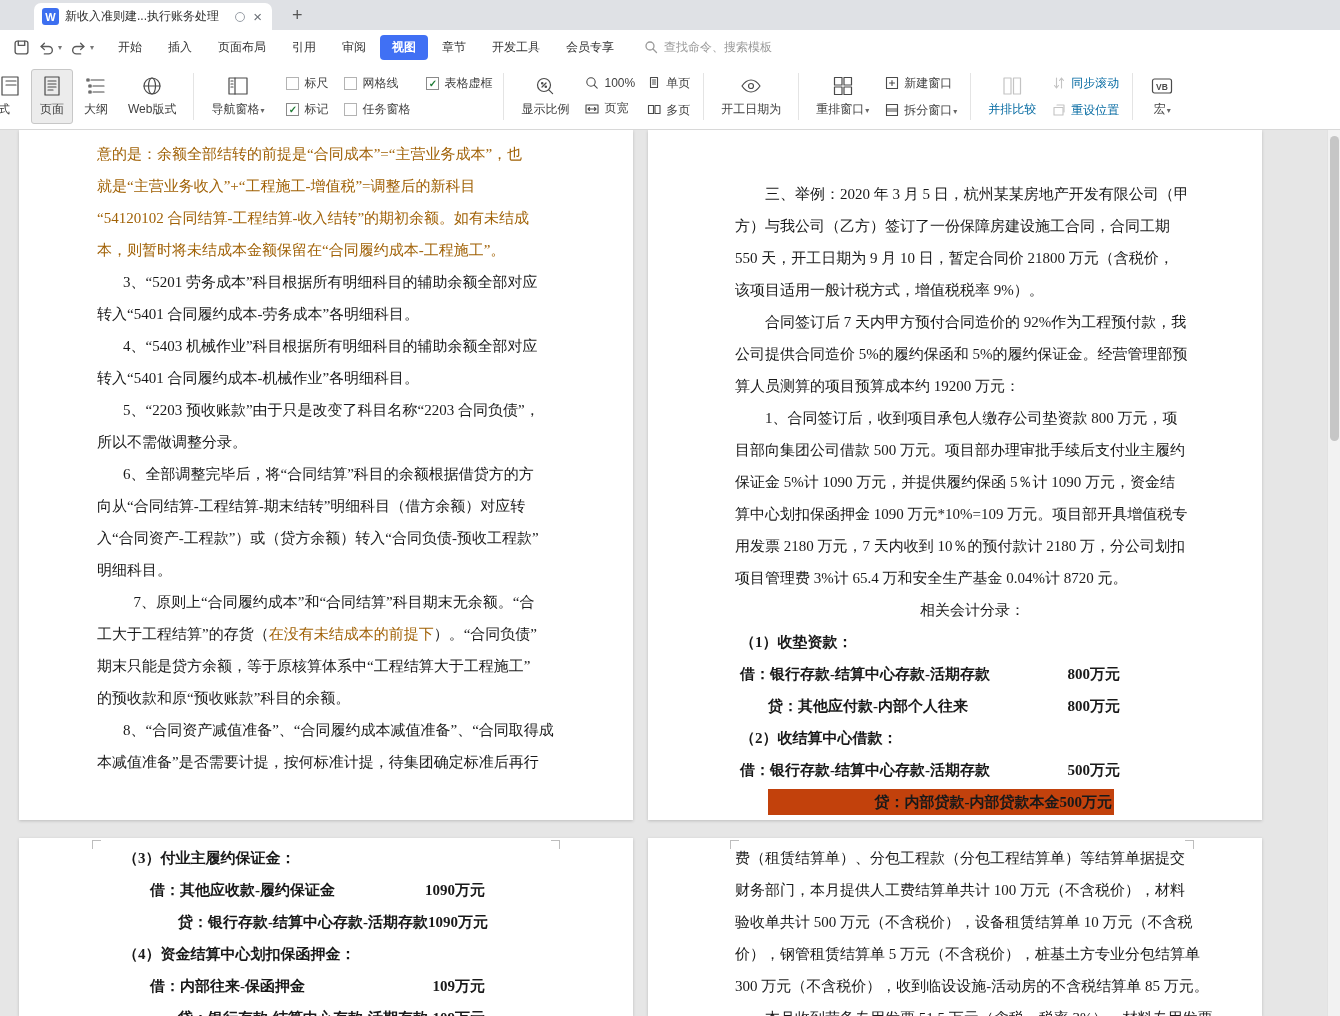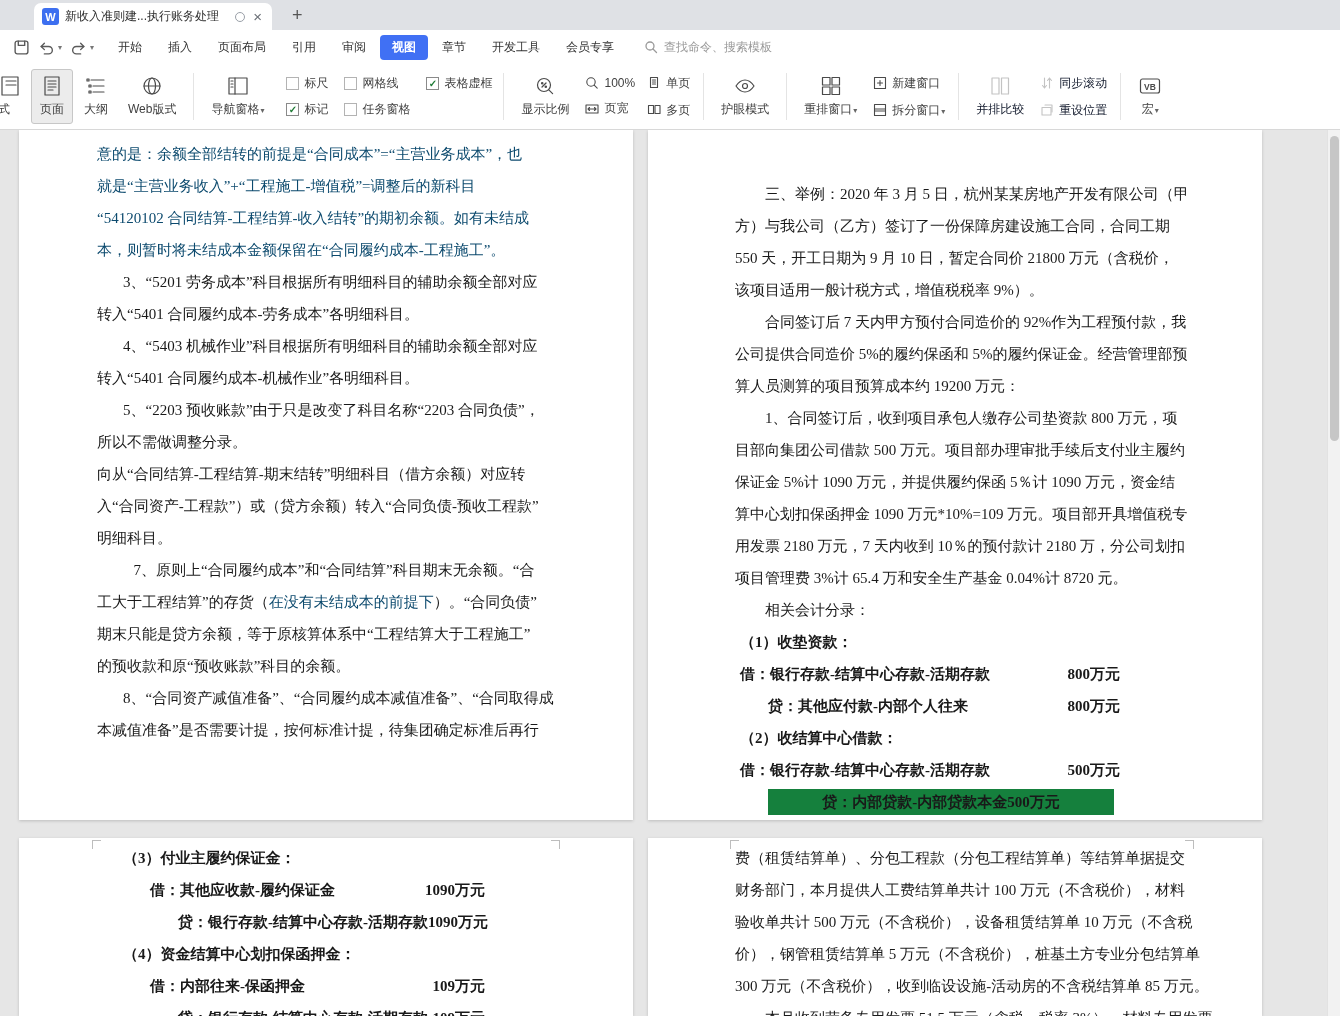--- a/index.html
+++ b/index.html
@@ -36,40 +36,40 @@
   .rbtn-lg svg,.partial svg{stroke:#4a4a4a;fill:none;stroke-width:1.2;stroke-linecap:round;stroke-linejoin:round}
   .rbtn-sm svg{stroke:#4a4a4a;fill:none;stroke-width:1.1;stroke-linecap:round;stroke-linejoin:round}
   .rstack{display:flex;flex-direction:column;justify-content:center;gap:10px;padding:0 5px}
   .rbtn-sm{display:flex;align-items:center;gap:5px;font-size:12px;color:#3f3f3f;cursor:default;white-space:nowrap}
   .caret{font-size:8px;color:#666;margin-left:1px}
   .checkgrid{display:grid;grid-template-rows:repeat(2,16px);grid-auto-flow:column;column-gap:16px;row-gap:10px;align-content:center;padding:0 8px}
   .chk{display:flex;align-items:center;gap:5px;font-size:12px;color:#3f3f3f;cursor:default;white-space:nowrap}
   .box{width:13px;height:13px;border:1px solid #b3b3b3;background:#fff;font-size:10px;line-height:11px;text-align:center;color:#1e7a35;flex:0 0 13px}
   .chk.checked .box{border-color:#8a8a8a;font-weight:bold}
   .partial{width:26px;overflow:hidden;display:flex;flex-direction:column;align-items:flex-start;justify-content:center;gap:4px;font-size:12px;color:#3f3f3f;padding-left:2px}
-  .disabled{color:#0f172a}
+  .disabled{color:#0369a1}
   .disabled svg{stroke:#c3c3c3}
 
   
   .docarea{position:absolute;left:0;top:130px;width:1340px;height:886px;background:#e6e6e6;overflow:hidden}
   .page{position:absolute;width:614px;background:#fff;box-shadow:0 1px 3px rgba(0,0,0,.18);overflow:hidden}
   #page1{left:19px;top:0;height:690px}
   #page2{left:648px;top:0;height:690px}
   #page3{left:19px;top:708px;height:178px}
   #page4{left:648px;top:708px;height:178px}
   .textblock{position:absolute;font-family:"Liberation Serif","DejaVu Serif",serif;font-size:15px;color:#191919}
   #tb1{left:78px;top:8px;width:448px}
   #tb2{left:87px;top:48px;width:445px}
   #tb3{left:78px;top:4px;width:448px}
   #tb4{left:87px;top:4px;width:445px}
   .dline{height:32px;line-height:32px;display:flex;white-space:nowrap}
   .dline.b{font-weight:bold}
-  .c-r{color:#0c4a6e}
+  .c-r{color:#a16207}
   .amt{margin-left:auto;margin-right:60px}
-  .dline.hl{background:#15803d;width:346px;justify-content:center;height:26px;line-height:26px;margin-top:3px;margin-bottom:3px;padding:0 2px}
+  .dline.hl{background:#c2410c;width:346px;justify-content:flex-end;height:26px;line-height:26px;margin-top:3px;margin-bottom:3px;padding:0 2px}
   .dline.hl .amt{margin:0}
   .cmark{position:absolute;width:9px;height:9px;border-color:#bdbdbd;border-style:solid;border-width:0}
   .cmark.tl{border-left-width:1px;border-top-width:1px}
   .cmark.tr{border-right-width:1px;border-top-width:1px}
 
   
   .vscroll{position:absolute;right:0;top:0;width:13px;height:100%;background:#f2f2f2;border-left:1px solid #e2e2e2}
   .vthumb{position:absolute;left:2px;top:6px;width:9px;height:305px;background:#c6c6c6;border-radius:5px}
 </style>
 </head>
@@ -250,21 +250,21 @@
     </div>
 
     <div class="rsep"></div>
 
     <div class="rgroup">
       <div class="rbtn-lg">
         <svg width="22" height="22" viewBox="0 0 22 22">
             <path d="M2 11c3-4.5 6-6 9-6s6 1.5 9 6c-3 4.5-6 6-9 6s-6-1.5-9-6Z"></path>
             <circle cx="11" cy="11" r="2.5"></circle>
           </svg>
-        <span>护眼模式</span>
+        <span>开工日期为</span>
       </div>
     </div>
 
     <div class="rsep"></div>
 
     <div class="rgroup">
       <div class="rbtn-lg">
         <svg width="22" height="22" viewBox="0 0 22 22">
             <rect x="2.5" y="2.5" width="7.5" height="7.5"></rect>
             <rect x="12" y="2.5" width="7.5" height="7.5"></rect>
@@ -359,20 +359,23 @@
           </div>
           <div class="dline">
             <span>转入“5401 合同履约成本-机械作业”各明细科目。</span>
           </div>
           <div class="dline" style="padding-left: 26px;">
             <span>5、“2203 预收账款”由于只是改变了科目名称“2203 合同负债”，</span>
           </div>
           <div class="dline">
             <span>所以不需做调整分录。</span>
           </div>
+          <div class="dline" style="padding-left: 26px;">
+            <span>6、全部调整完毕后，将“合同结算”科目的余额根据借贷方的方</span>
+          </div>
           <div class="dline">
             <span>向从“合同结算-工程结算-期末结转”明细科目（借方余额）对应转</span>
           </div>
           <div class="dline">
             <span>入“合同资产-工程款”）或（贷方余额）转入“合同负债-预收工程款”</span>
           </div>
           <div class="dline">
             <span>明细科目。</span>
           </div>
           <div class="dline" style="padding-left: 26px; justify-content: center;">
@@ -432,21 +435,21 @@
           </div>
           <div class="dline">
             <span>算中心划扣保函押金 1090 万元*10%=109 万元。项目部开具增值税专</span>
           </div>
           <div class="dline">
             <span>用发票 2180 万元，7 天内收到 10％的预付款计 2180 万，分公司划扣</span>
           </div>
           <div class="dline">
             <span>项目管理费 3%计 65.4 万和安全生产基金 0.04%计 8720 元。</span>
           </div>
-          <div class="dline" style="padding-left: 30px;">
+          <div class="dline" style="padding-left: 30px; justify-content: center;">
             <span>相关会计分录：</span>
           </div>
           <div class="dline b" style="padding-left: 5px;">
             <span>（1）收垫资款：</span>
           </div>
           <div class="dline b" style="padding-left: 5px;">
             <span>借：银行存款-结算中心存款-活期存款</span>
             <span class="amt">800万元</span>
           </div>
           <div class="dline b" style="padding-left: 33px;">

